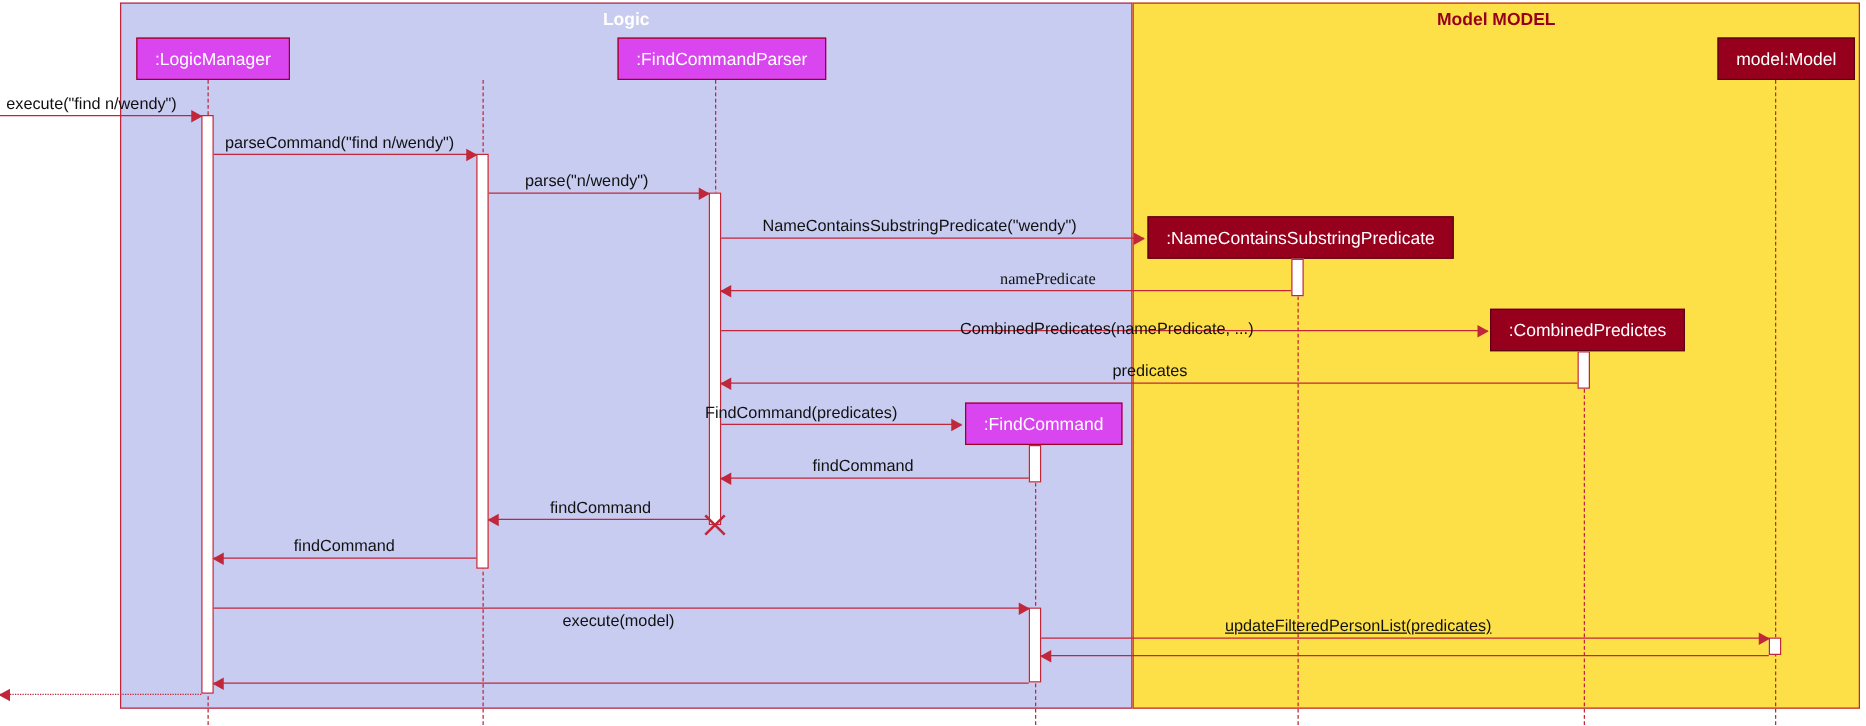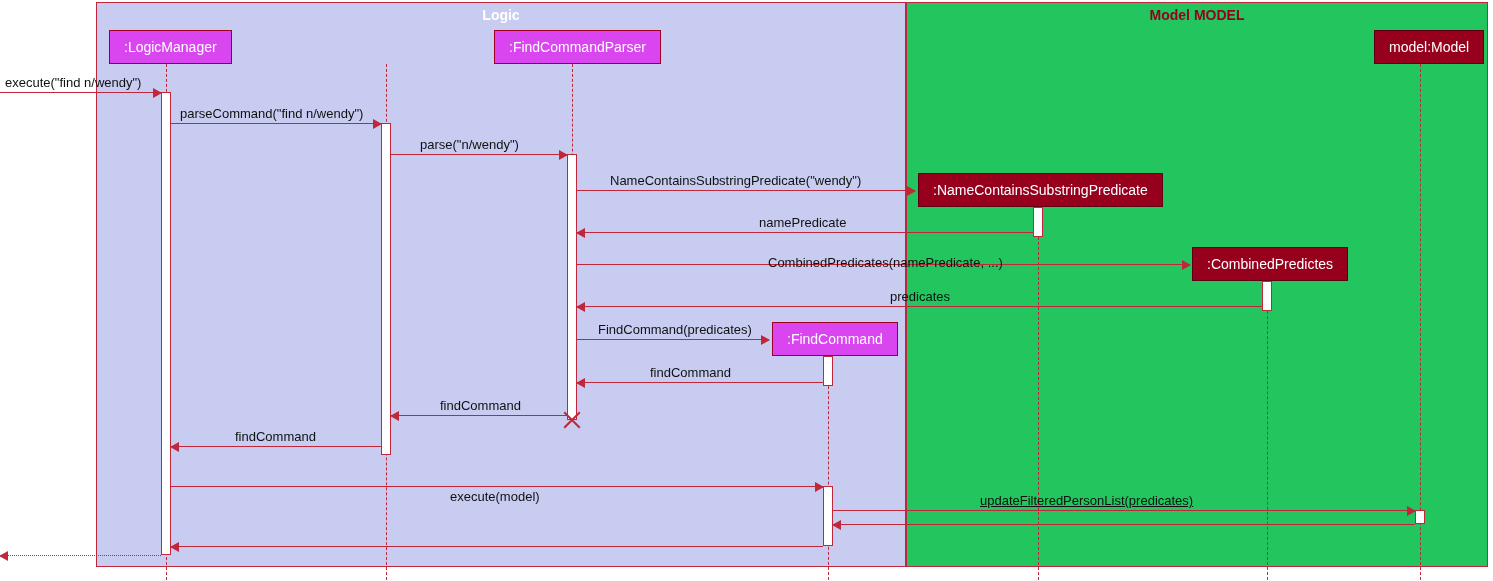--- a/index.html
+++ b/index.html
@@ -29,21 +29,21 @@
   transform: translateX(-50%);
   font-weight: bold;
   font-size: 14px;
 }
 .logic-box {
   background: #c7ccf0;
   border-color: #c1273a;
 }
 .logic-box .container-title { color: #fff; }
 .model-box {
-  background: #22c55e;
+  background: #fde047;
   border-color: #c1273a;
 }
 .model-box .container-title { color: #96001d; }
 .obj {
   position: absolute;
   padding: 8px 14px;
   text-align: center;
   white-space: nowrap;
   font-size: 14px;
 }
@@ -154,30 +154,30 @@
   <div class="arrow arrow-head-r" style="left:171px; top:123px; width:210px;"></div>
   <div class="msg" style="left:180px; top:106px;">parseCommand("find n/wendy")</div>
 
   <div class="arrow arrow-head-r" style="left:391px; top:154px; width:176px;"></div>
   <div class="msg" style="left:420px; top:137px;">parse("n/wendy")</div>
 
   <div class="arrow arrow-head-r" style="left:577px; top:190px; width:338px;"></div>
   <div class="msg" style="left:610px; top:173px;">NameContainsSubstringPredicate("wendy")</div>
 
   <div class="arrow arrow-head-l" style="left:577px; top:232px; width:456px;"></div>
-  <div class="msg" style="left:759px; top:215px;">namePredicate</div>
+  <div class="msg" style="left:800px; top:215px;font-family:Liberation Serif, serif;">namePredicate</div>
 
   <div class="arrow arrow-head-r" style="left:577px; top:264px; width:613px;"></div>
   <div class="msg" style="left:768px; top:255px;">CombinedPredicates(namePredicate, ...)</div>
 
   <div class="arrow arrow-head-l" style="left:577px; top:306px; width:685px;"></div>
   <div class="msg" style="left:890px; top:289px;">predicates</div>
 
   <div class="arrow arrow-head-r" style="left:577px; top:339px; width:192px;"></div>
-  <div class="msg" style="left:598px; top:322px;">FindCommand(predicates)</div>
+  <div class="msg" style="left:564px; top:322px;">FindCommand(predicates)</div>
 
   <div class="arrow arrow-head-l" style="left:577px; top:382px; width:246px;"></div>
   <div class="msg" style="left:650px; top:365px;">findCommand</div>
 
   <div class="arrow arrow-head-l" style="left:391px; top:415px; width:176px;"></div>
   <div class="msg" style="left:440px; top:398px;">findCommand</div>
   <div class="cross" style="left:563px; top:411px;"></div>
 
   <div class="arrow arrow-head-l" style="left:171px; top:446px; width:210px;"></div>
   <div class="msg" style="left:235px; top:429px;">findCommand</div>

